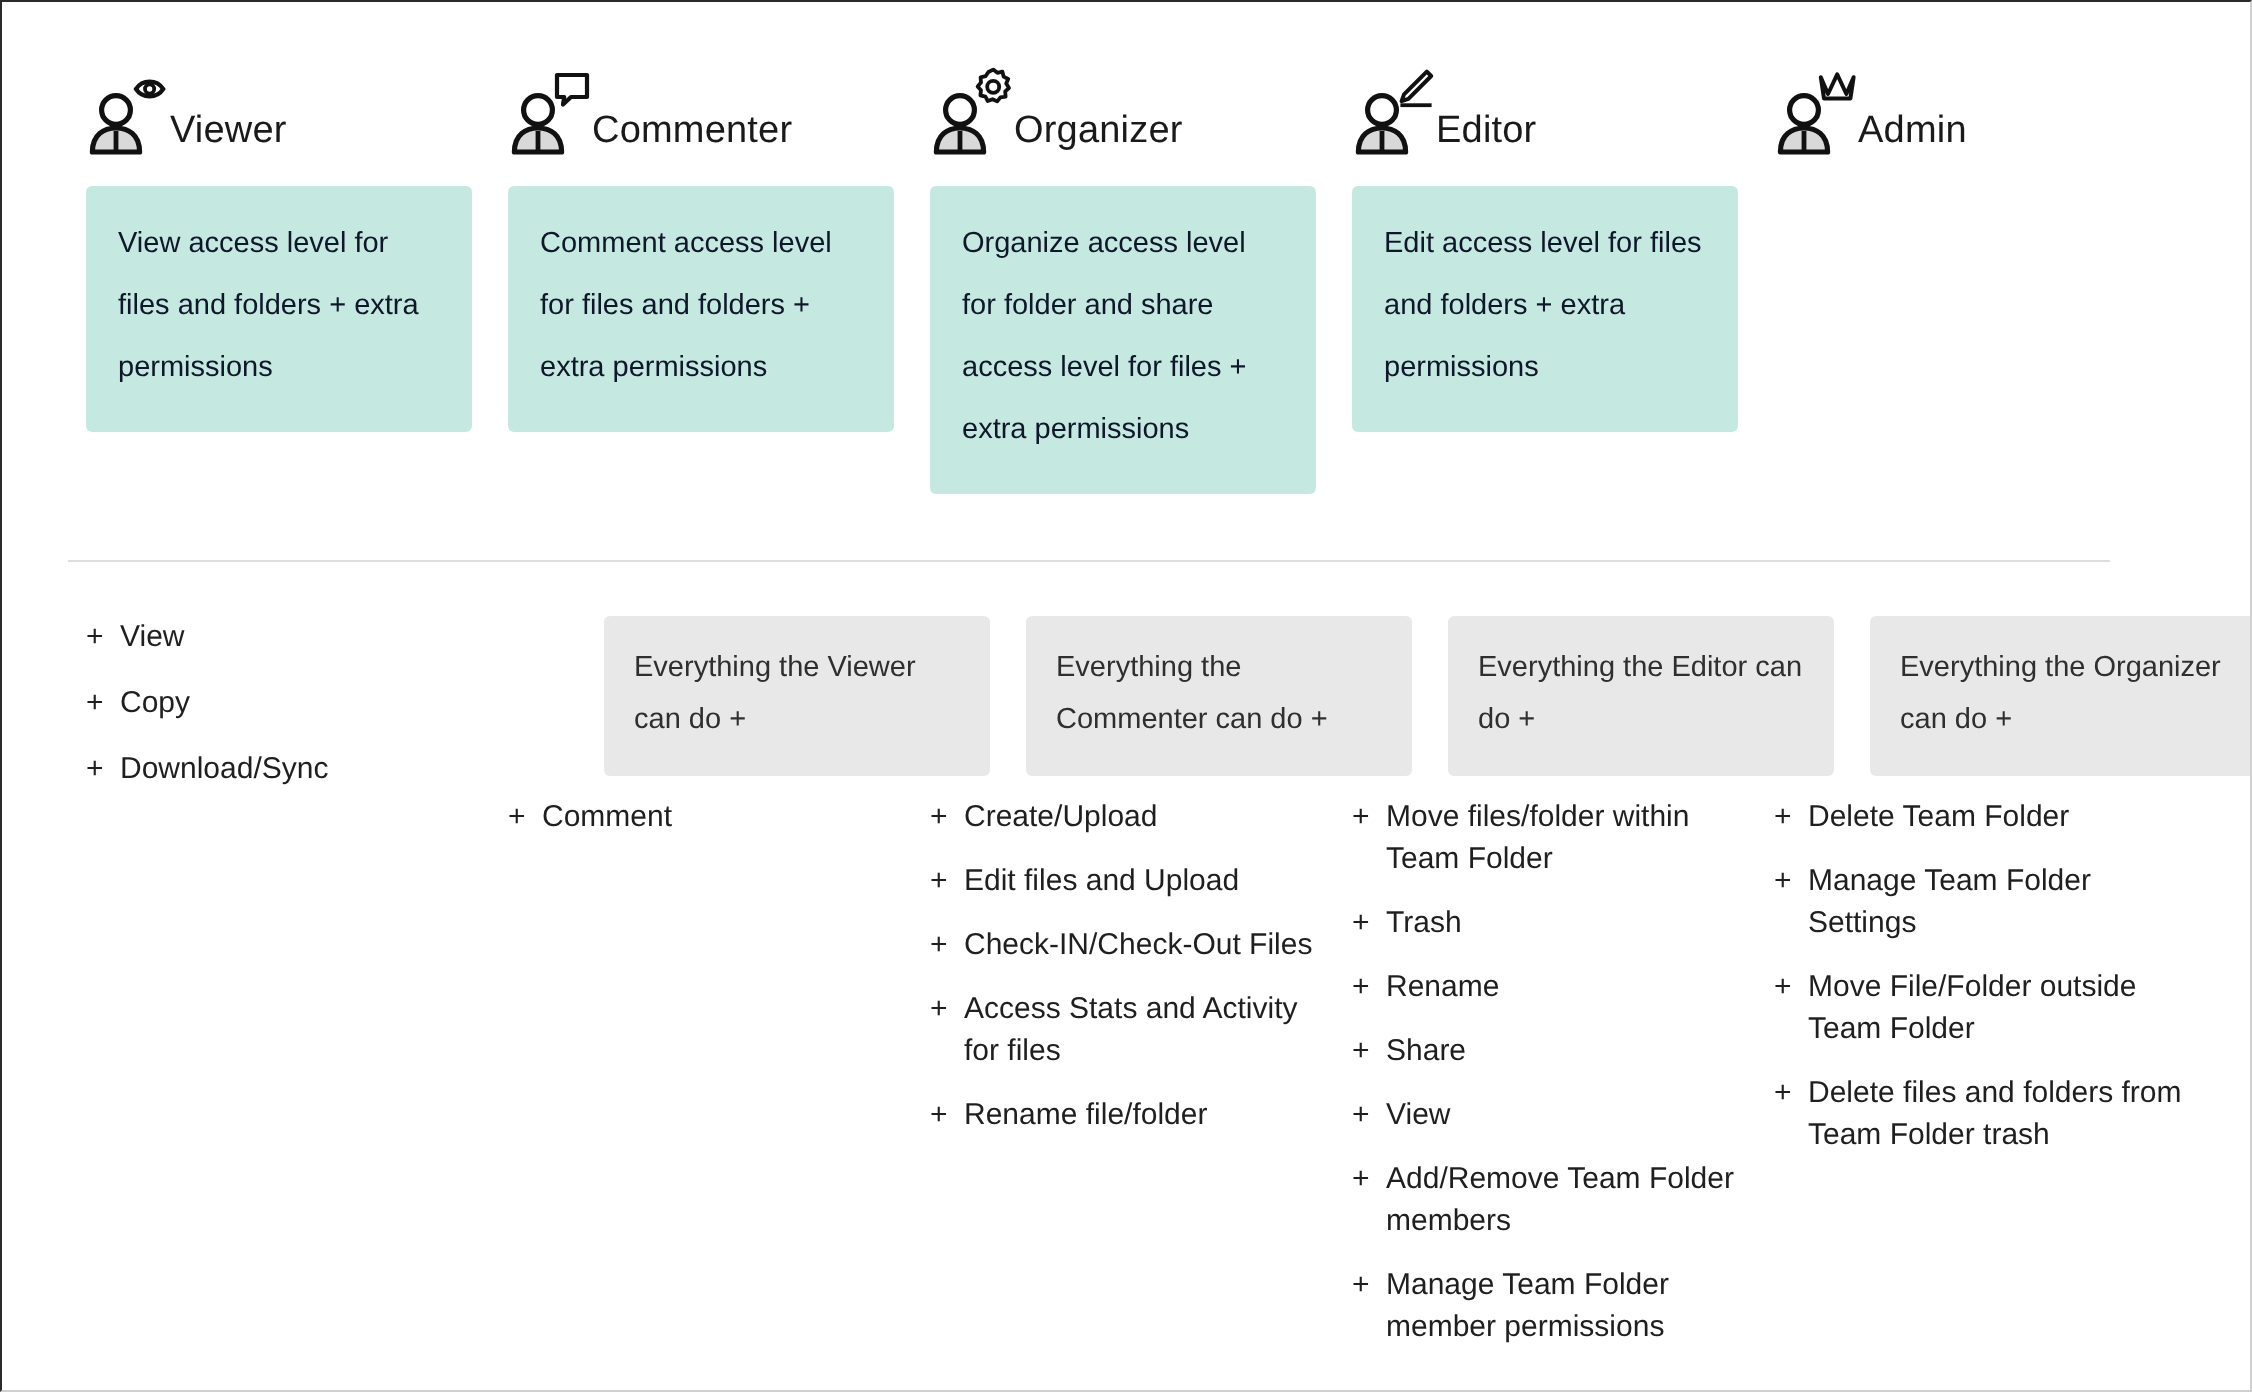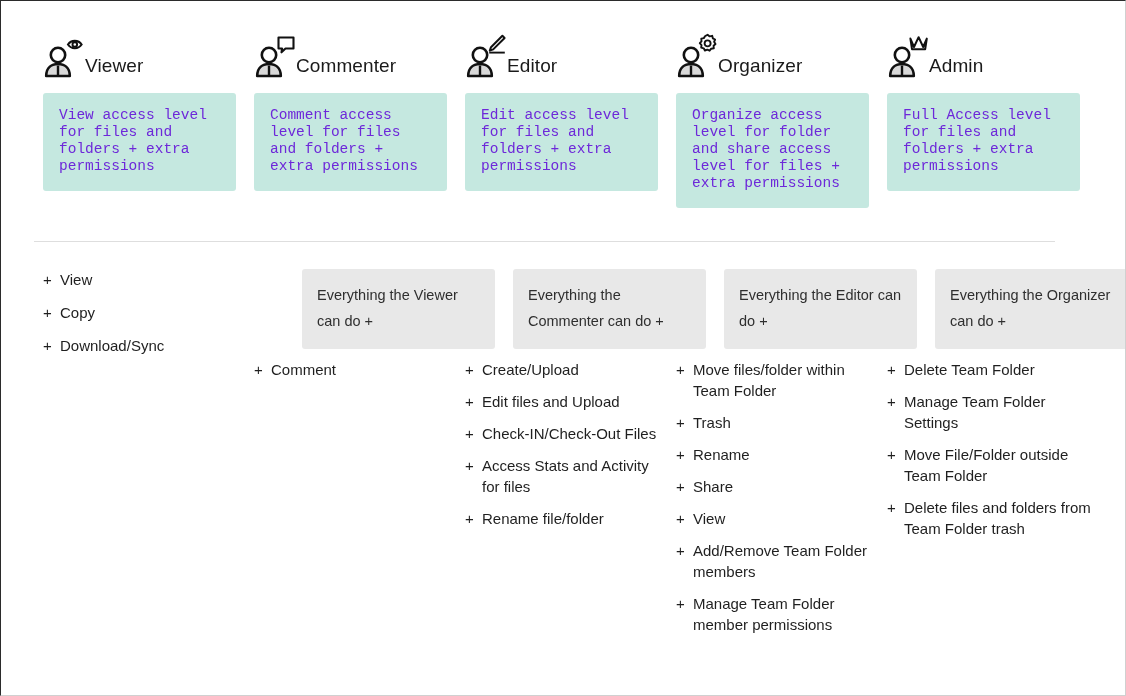--- a/index.html
+++ b/index.html
@@ -66,23 +66,22 @@
     padding-bottom: 6px;
     letter-spacing: .1px;
     white-space: nowrap;
   }
   .role-desc {
     background: #c5e8e0;
     border-radius: 3px;
     padding: 14px 16px 16px 16px;
     width: 193px;
     font-size: 14.5px;
-    line-height: 17px;
-    color: #6d28d9;
-    font-family: Liberation Mono, monospace;
+    line-height: 31px;
+    color: #0f172a;
   }
 
   
   .divider {
     height: 1px;
     background: #dedede;
     margin: 33px 36px 0 0;
     margin-left: -9px;
   }
 
@@ -170,60 +169,59 @@
         <div class="role-desc">Comment access level for files and folders + extra permissions</div>
       </div>
 
       <div class="role-col">
         <div class="role-head">
           <span class="role-icon">
             <svg width="42" height="50" viewBox="0 0 42 50">
               <circle cx="15" cy="24" r="7.2" fill="none" stroke="#111" stroke-width="2.6"></circle>
               <path d="M3.2 45 C3.2 36.2 9.0 33.0 15 33.0 C21 33.0 26.8 36.2 26.8 45 Z" fill="#d9d9d9" stroke="#111" stroke-width="2.6" stroke-linejoin="round"></path>
               <line x1="15" y1="34.5" x2="15" y2="44.5" stroke="#111" stroke-width="2.4"></line>
-              <path d="M37.4 4.8 L39.6 7.0 L28.2 18.4 L24.8 19.6 L26.0 16.2 Z" fill="none" stroke="#111" stroke-width="2.0" stroke-linejoin="round"></path>
-              <line x1="24.2" y1="21.6" x2="39.8" y2="21.6" stroke="#111" stroke-width="1.9"></line>
-            </svg>
-          </span>
-          <span class="role-name">Editor</span>
-        </div>
-        <div class="role-desc">Edit access level for files and folders + extra permissions</div>
-      </div>
-
-      <div class="role-col">
-        <div class="role-head">
-          <span class="role-icon">
-            <svg width="42" height="50" viewBox="0 0 42 50">
-              <circle cx="15" cy="24" r="7.2" fill="none" stroke="#111" stroke-width="2.6"></circle>
-              <path d="M3.2 45 C3.2 36.2 9.0 33.0 15 33.0 C21 33.0 26.8 36.2 26.8 45 Z" fill="#d9d9d9" stroke="#111" stroke-width="2.6" stroke-linejoin="round"></path>
-              <line x1="15" y1="34.5" x2="15" y2="44.5" stroke="#111" stroke-width="2.4"></line>
               <g transform="translate(31.6,13.0)">
                 <path d="M0,-9.2 L2.1,-7.6 L4.6,-8.2 L5.2,-5.7 L7.5,-4.5 L6.5,-2.2 L7.9,0 L6.0,1.7 L6.2,4.3 L3.6,4.7 L2.0,6.7 L-0.3,5.6 L-2.7,6.5 L-3.9,4.3 L-6.4,3.7 L-6.1,1.1 L-7.8,-0.8 L-6.1,-2.7 L-6.3,-5.3 L-3.8,-5.9 L-2.4,-8.0 Z" fill="none" stroke="#111" stroke-width="1.9" stroke-linejoin="round"></path>
                 <circle cx="0" cy="-0.6" r="3.0" fill="none" stroke="#111" stroke-width="1.9"></circle>
               </g>
             </svg>
           </span>
           <span class="role-name">Organizer</span>
         </div>
         <div class="role-desc">Organize access level for folder and share access level for files + extra permissions</div>
       </div>
 
       <div class="role-col">
         <div class="role-head">
           <span class="role-icon">
             <svg width="42" height="50" viewBox="0 0 42 50">
               <circle cx="15" cy="24" r="7.2" fill="none" stroke="#111" stroke-width="2.6"></circle>
               <path d="M3.2 45 C3.2 36.2 9.0 33.0 15 33.0 C21 33.0 26.8 36.2 26.8 45 Z" fill="#d9d9d9" stroke="#111" stroke-width="2.6" stroke-linejoin="round"></path>
               <line x1="15" y1="34.5" x2="15" y2="44.5" stroke="#111" stroke-width="2.4"></line>
+              <path d="M37.4 4.8 L39.6 7.0 L28.2 18.4 L24.8 19.6 L26.0 16.2 Z" fill="none" stroke="#111" stroke-width="2.0" stroke-linejoin="round"></path>
+              <line x1="24.2" y1="21.6" x2="39.8" y2="21.6" stroke="#111" stroke-width="1.9"></line>
+            </svg>
+          </span>
+          <span class="role-name">Editor</span>
+        </div>
+        <div class="role-desc">Edit access level for files and folders + extra permissions</div>
+      </div>
+
+      <div class="role-col">
+        <div class="role-head">
+          <span class="role-icon">
+            <svg width="42" height="50" viewBox="0 0 42 50">
+              <circle cx="15" cy="24" r="7.2" fill="none" stroke="#111" stroke-width="2.6"></circle>
+              <path d="M3.2 45 C3.2 36.2 9.0 33.0 15 33.0 C21 33.0 26.8 36.2 26.8 45 Z" fill="#d9d9d9" stroke="#111" stroke-width="2.6" stroke-linejoin="round"></path>
+              <line x1="15" y1="34.5" x2="15" y2="44.5" stroke="#111" stroke-width="2.4"></line>
               <path d="M23.4 7.6 L27.0 16.0 L31.6 6.2 L36.2 16.0 L39.8 7.6 L38.2 18.2 L25.0 18.2 Z" fill="none" stroke="#111" stroke-width="2.0" stroke-linejoin="round"></path>
             </svg>
           </span>
           <span class="role-name">Admin</span>
         </div>
-        <div class="role-desc">Full Access level for files and folders + extra permissions</div>
       </div>
 
     </div>
 
     <div class="divider"></div>
 
     <div class="perms-row">
 
       <div class="perm-col col-1">
         <ul class="perm-list">

